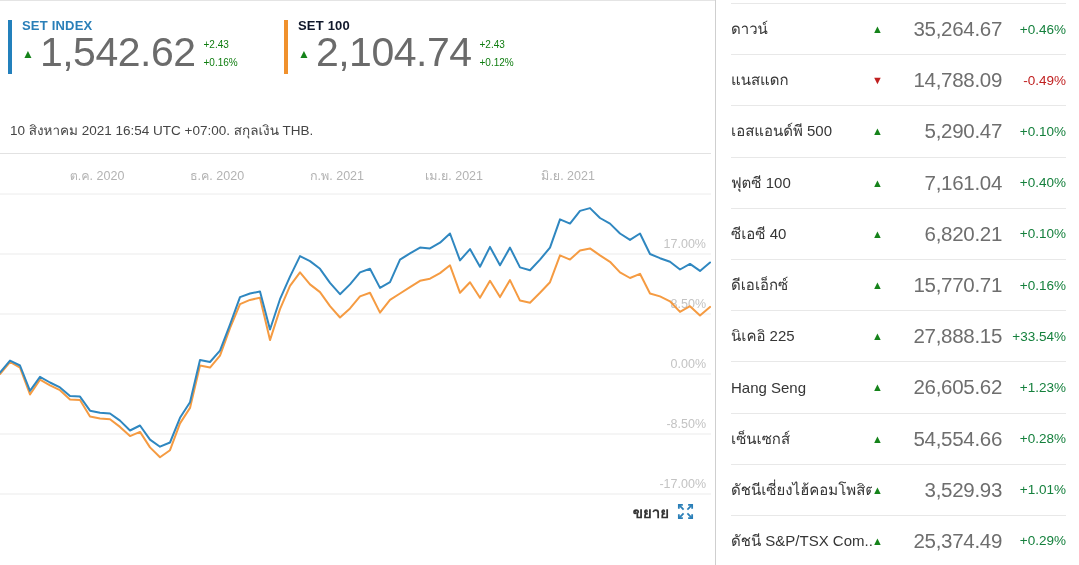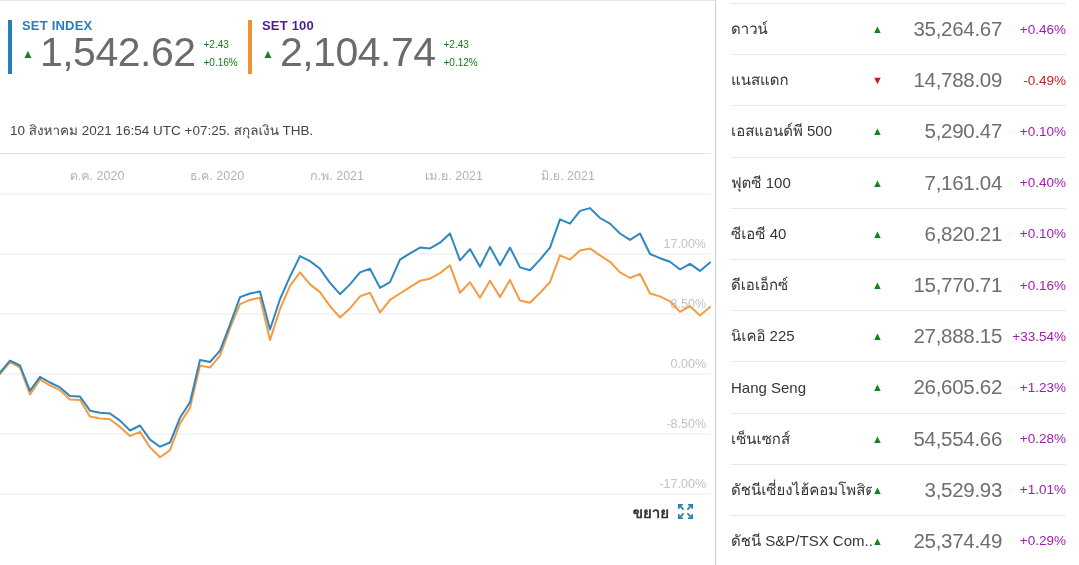--- a/index.html
+++ b/index.html
@@ -2,28 +2,28 @@
 <html><head>
 <meta charset="utf-8">
 <style>
   html,body{margin:0;padding:0;width:1079px;height:565px;overflow:hidden;background:#fff;
     font-family:"Liberation Sans","DejaVu Sans",sans-serif;-webkit-font-smoothing:antialiased;}
   .page{position:relative;width:1079px;height:565px;}
 
   
   .left-panel{position:absolute;left:0;top:0;width:715px;height:565px;border-top:1px solid #e4e4e4;box-sizing:border-box;}
   .quote-header{position:absolute;left:8px;top:17px;display:flex;}
-  .quote-block{display:flex;align-items:stretch;width:240px;cursor:pointer;}
+  .quote-block{display:flex;align-items:stretch;width:276px;cursor:pointer;}
   .q-bar{width:4px;margin-top:2px;height:54px;}
   .q-bar.blue{background:#2380bc;}
   .q-bar.orange{background:#f0912d;}
   .q-body{padding-left:10px;}
   .q-label{font-size:13px;font-weight:bold;letter-spacing:.2px;margin-bottom:2px;}
   .q-label.blue{color:#2a7fb8;}
-  .q-label.orange{color:#4c1d95;}
+  .q-label.orange{color:#0f172a;}
   .q-main{display:flex;align-items:flex-start;}
   .q-tri{color:#15831a;font-size:12px;margin:12px 6px 0 0;}
   .q-value{font-size:41px;font-weight:300;color:#6b6b6b;letter-spacing:-.5px;line-height:34px;}
   .q-changes{margin-left:8px;font-size:10px;color:#0f7d10;line-height:18px;padding-top:1px;}
   .timestamp{position:absolute;left:10px;top:118px;font-size:13.5px;color:#454545;}
   .header-rule{position:absolute;left:0;top:152px;width:711px;height:1px;background:#e2e2e2;}
   .chart-wrap{position:absolute;left:0;top:150px;width:715px;height:352px;}
   .chart-wrap svg{display:block;}
   .chart-wrap text{font-family:"Liberation Sans","DejaVu Sans",sans-serif;}
 
@@ -37,21 +37,21 @@
   .right-panel{position:absolute;left:715px;top:0;width:364px;height:565px;border-left:1px solid #cfcfcf;box-sizing:border-box;padding:3px 13px 0 15px;}
   .indices-list{display:flex;flex-direction:column;height:562px;border-top:1px solid #e8e8e8;}
   .index-row{flex:1;display:flex;align-items:center;border-bottom:1px solid #e8e8e8;cursor:pointer;}
   .index-row:last-child{border-bottom:none;}
   .ix-name{flex:1;font-size:15px;color:#363636;white-space:nowrap;overflow:hidden;}
   .ix-tri{width:22px;font-size:11px;text-align:left;}
   .ix-tri.up{color:#15831a;}
   .ix-tri.down{color:#c01f1f;}
   .ix-value{width:108px;text-align:right;font-size:20.5px;font-weight:300;color:#6e6e6e;letter-spacing:-.3px;}
   .ix-pct{width:64px;text-align:right;font-size:13.5px;}
-  .ix-pct.up{color:#a21caf;}
+  .ix-pct.up{color:#15803d;}
   .ix-pct.down{color:#c01f1f;}
 </style>
 </head>
 <body>
 
 <div class="page">
 
   <div class="left-panel">
 
     <div class="quote-header">
@@ -78,21 +78,21 @@
             <span class="q-value">2,104.74</span>
             <span class="q-changes">
               <div>+2.43</div>
               <div>+0.12%</div>
             </span>
           </div>
         </div>
       </div>
     </div>
 
-    <div class="timestamp">10 สิงหาคม 2021 16:54 UTC +07:25. สกุลเงิน THB.</div>
+    <div class="timestamp">10 สิงหาคม 2021 16:54 UTC +07:00. สกุลเงิน THB.</div>
     <div class="header-rule"></div>
 
     <div class="chart-wrap" id="chart">
         <svg width="715" height="352" viewBox="0 0 715 352">
           <line x1="0" y1="43" x2="711" y2="43" stroke="#ececec" stroke-width="1"></line>
           <line x1="0" y1="103.0" x2="711" y2="103.0" stroke="#ececec" stroke-width="1.2"></line>
           <text x="706" y="97" text-anchor="end" font-size="12.5" fill="#c3c3c3">17.00%</text>
           <line x1="0" y1="163.0" x2="711" y2="163.0" stroke="#ececec" stroke-width="1.2"></line>
           <text x="706" y="157" text-anchor="end" font-size="12.5" fill="#c3c3c3">8.50%</text>
           <line x1="0" y1="223.0" x2="711" y2="223.0" stroke="#ececec" stroke-width="1.2"></line>

